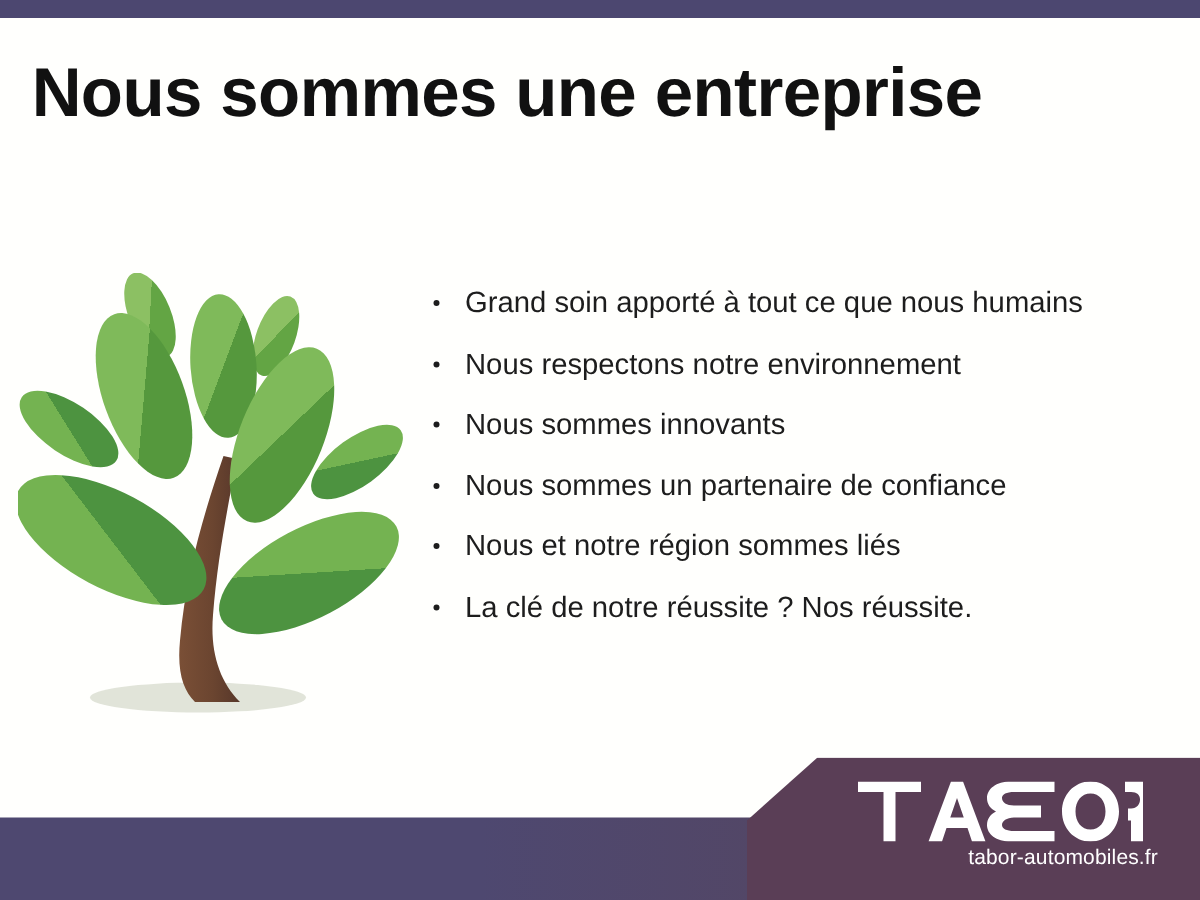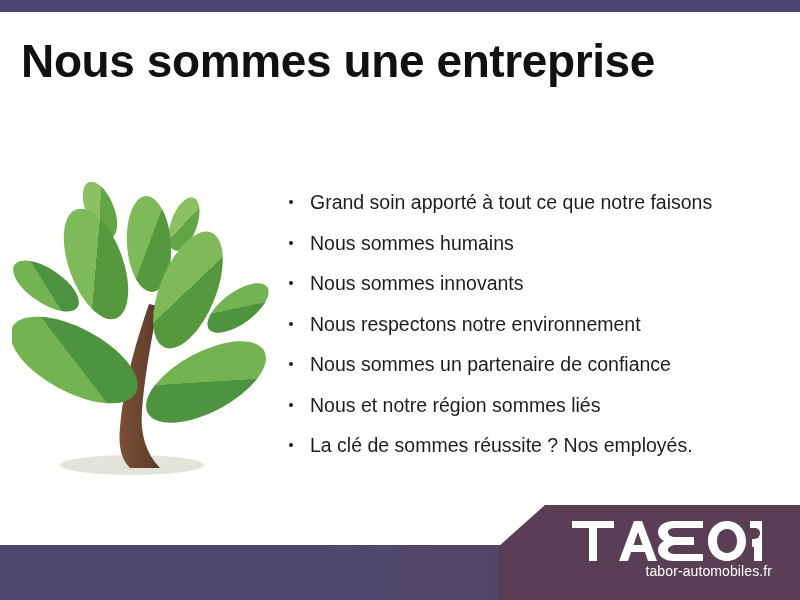--- a/index.html
+++ b/index.html
@@ -213,45 +213,41 @@
 
       <g transform="translate(194,200) rotate(62)">
         <ellipse cx="0" cy="0" rx="30" ry="66" fill="url(#lfC)"></ellipse>
       </g>
     </svg>
   </div>
 
   <ul class="bullets">
     <li>
       <span class="dot"></span>
-      <span>Grand soin apporté à tout ce que notre faisons</span>
-    </li>
-    <li>
-      <span class="dot"></span>
-      <span>Nous sommes humains</span>
+      <span>Grand soin apporté à tout ce que nous humains</span>
+    </li>
+    <li>
+      <span class="dot"></span>
+      <span>Nous respectons notre environnement</span>
     </li>
     <li>
       <span class="dot"></span>
       <span>Nous sommes innovants</span>
     </li>
     <li>
       <span class="dot"></span>
-      <span>Nous respectons notre environnement</span>
-    </li>
-    <li>
-      <span class="dot"></span>
       <span>Nous sommes un partenaire de confiance</span>
     </li>
     <li>
       <span class="dot"></span>
       <span>Nous et notre région sommes liés</span>
     </li>
     <li>
       <span class="dot"></span>
-      <span>La clé de sommes réussite ? Nos employés.</span>
+      <span>La clé de notre réussite ? Nos réussite.</span>
     </li>
   </ul>
 
   <div class="band-bottom"></div>
 
   <div class="logo-panel">
     <div class="logo-panel-shape"></div>
 
     <div class="logo-mark">
       <svg viewBox="0 0 190 40" width="190" height="40" xmlns="http://www.w3.org/2000/svg" aria-hidden="true">

